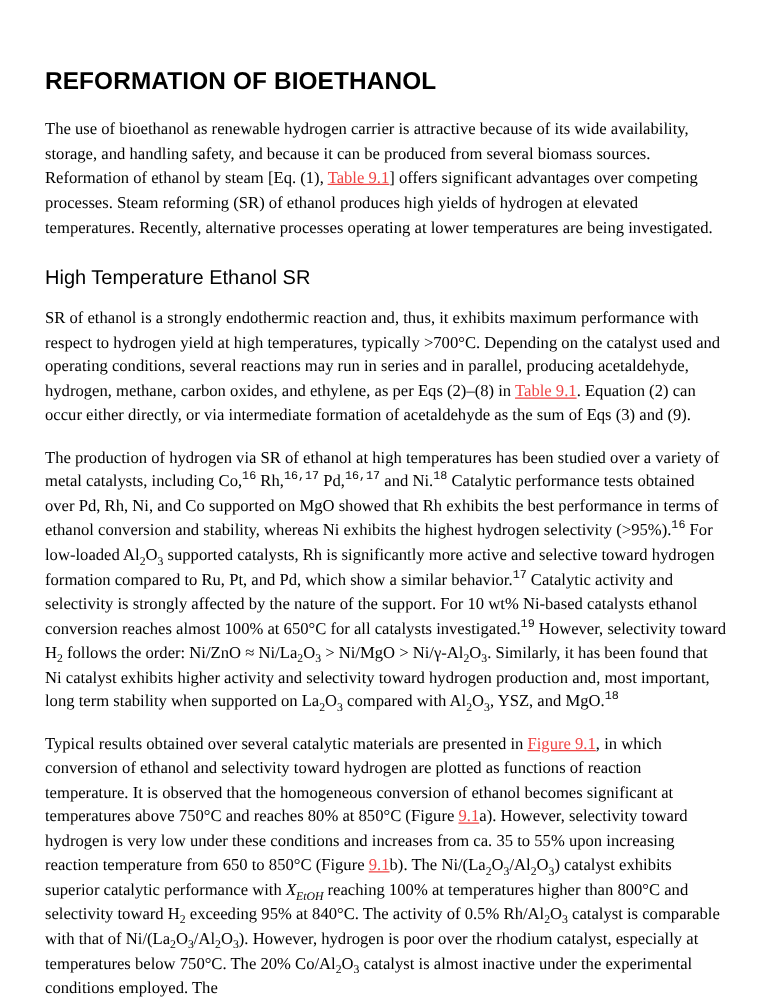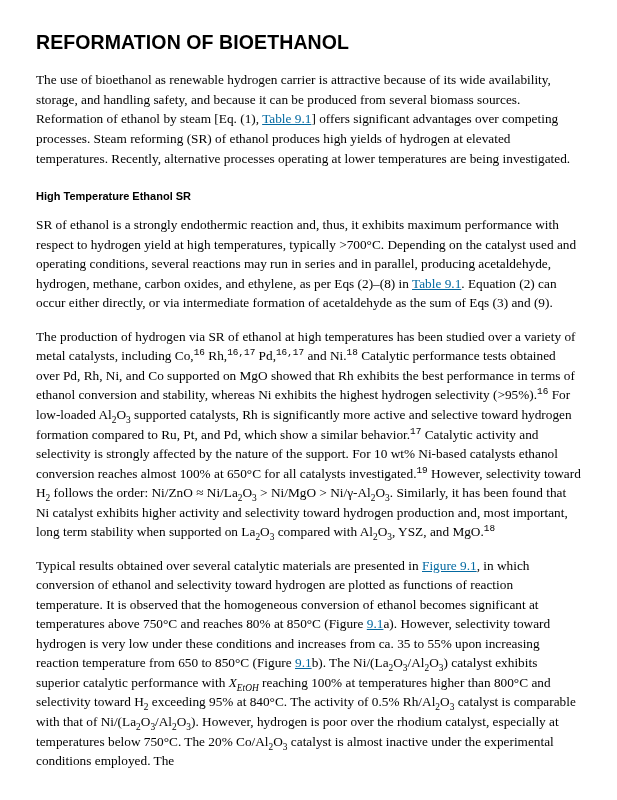--- a/index.html
+++ b/index.html
@@ -11,49 +11,49 @@
     width: 617px;
     height: 800px;
     overflow: hidden;
     font-family: "Liberation Serif", serif;
     color: #000000;
   }
   .page {
     box-sizing: border-box;
     width: 617px;
     height: 790px;
-    padding: 31px 36px 0 36px;
+    padding: 54px 36px 0 36px;
     background: #ffffff;
   }
   h1.doc-title {
     font-family: "Liberation Sans", sans-serif;
     font-size: 19.5px;
     font-weight: bold;
     letter-spacing: 0.1px;
     margin: 0 0 16px 0;
     line-height: 1.2;
   }
   h2.section-title {
     font-family: "Liberation Sans", sans-serif;
-    font-size: 11px;
-    font-weight: bold;
+    font-size: 16px;
+    font-weight: normal;
     margin: 22px 0 12px 0;
     line-height: 1.2;
   }
   p.para {
     font-size: 13.3px;
     line-height: 1.47;
     margin: 0 0 14px 0;
     text-align: left;
   }
   p.para:last-child {
     margin-bottom: 0;
   }
   a.xref {
-    color: #0369a1;
+    color: #ef4444;
     text-decoration: underline;
     cursor: pointer;
   }
   sup {
     font-size: 9.4px;
     vertical-align: super;
     line-height: 0;
     font-family: Liberation Mono, monospace;
   }
   sub {

